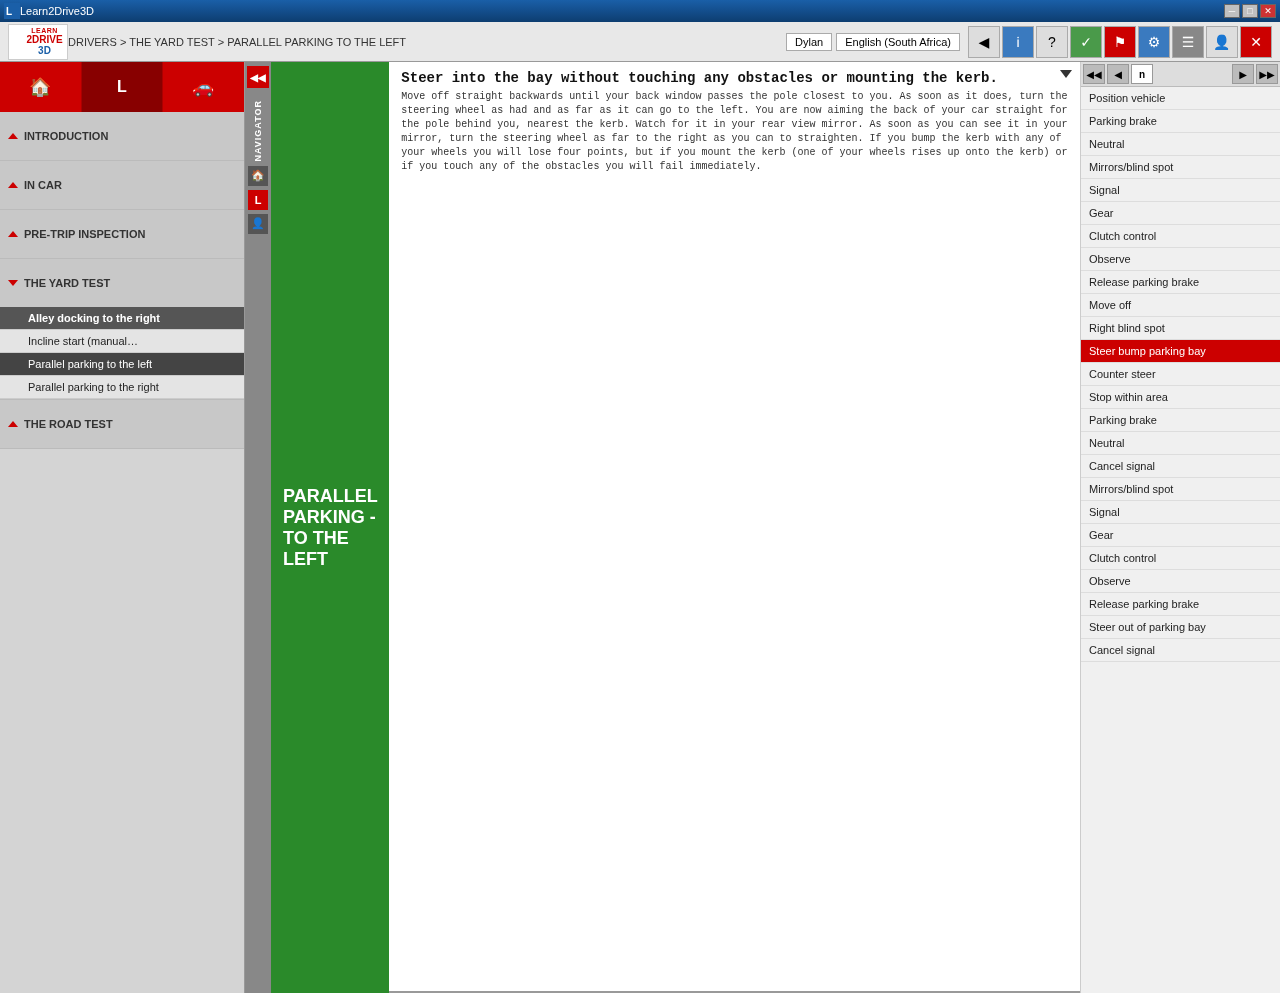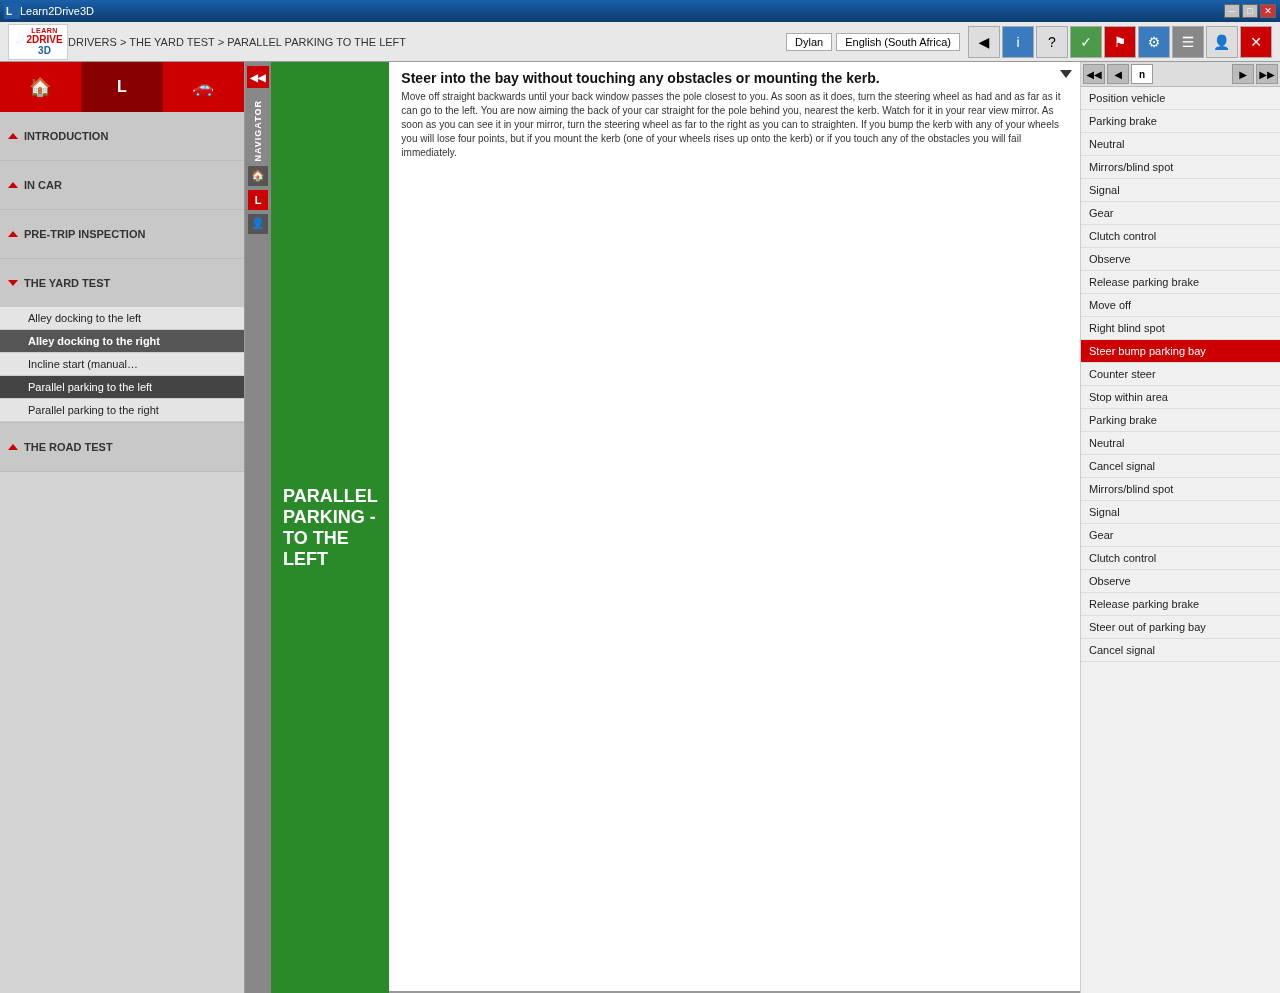--- a/index.html
+++ b/index.html
@@ -169,20 +169,21 @@
       font-weight: bold;
       flex: 1;
     }
 
     
     #instruction-box {
       background: white;
       border-bottom: 2px solid #999;
       padding: 8px 12px;
       position: relative;
+      font-family: Liberation Mono, monospace;
     }
     #instruction-heading {
       font-size: 14px;
       font-weight: bold;
       color: #111;
       margin-bottom: 4px;
     }
     #instruction-text {
       font-size: 10px;
       color: #333;
@@ -320,21 +321,20 @@
         <span>PRE-TRIP INSPECTION</span>
       </div>
     </div>
 
     <div class="sidebar-section">
       <div class="sidebar-section-header">
         <div class="arrow"></div>
         <span>THE YARD TEST</span>
       </div>
       <div>
-        <div class="sidebar-item subitem">Alley docking to the left</div>
         <div class="sidebar-item subitem" style="background:#555;color:white;font-weight:bold;">Alley docking to the right</div>
         <div class="sidebar-item subitem">Incline start (manual…</div>
         <div class="sidebar-item subitem selected">Parallel parking to the left</div>
         <div class="sidebar-item subitem">Parallel parking to the right</div>
       </div>
     </div>
 
     <div class="sidebar-section">
       <div class="sidebar-section-header">
         <div class="arrow collapsed"></div>

